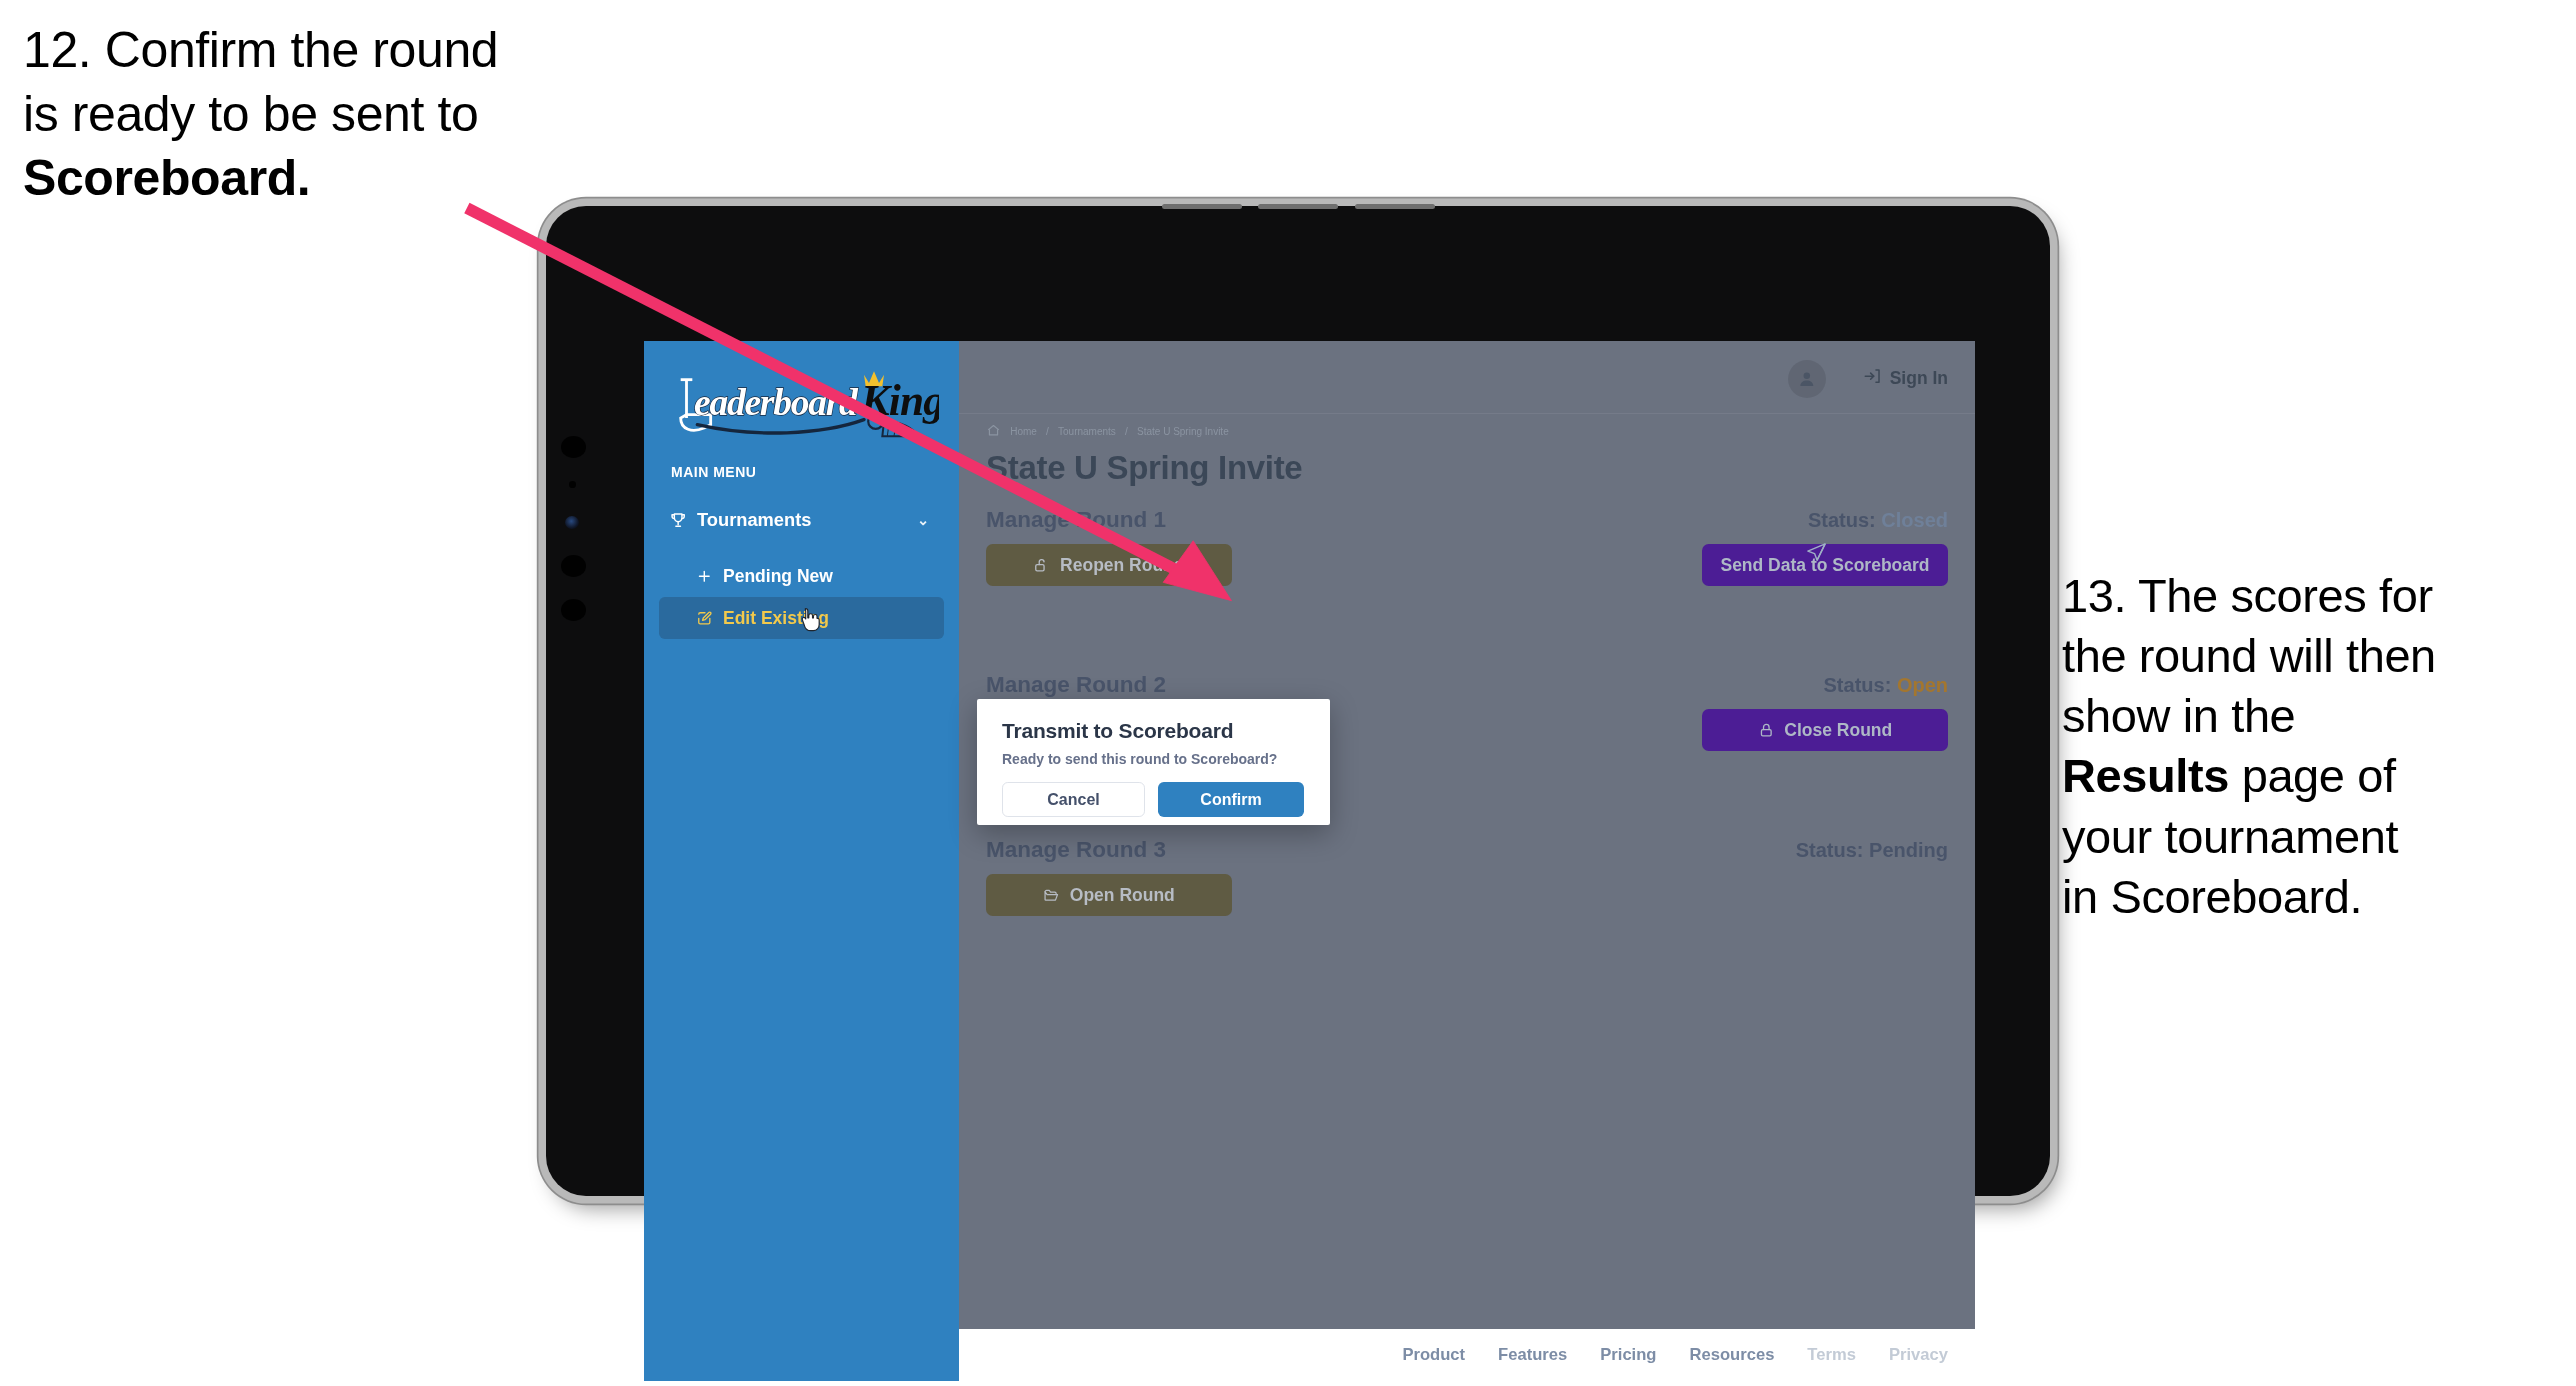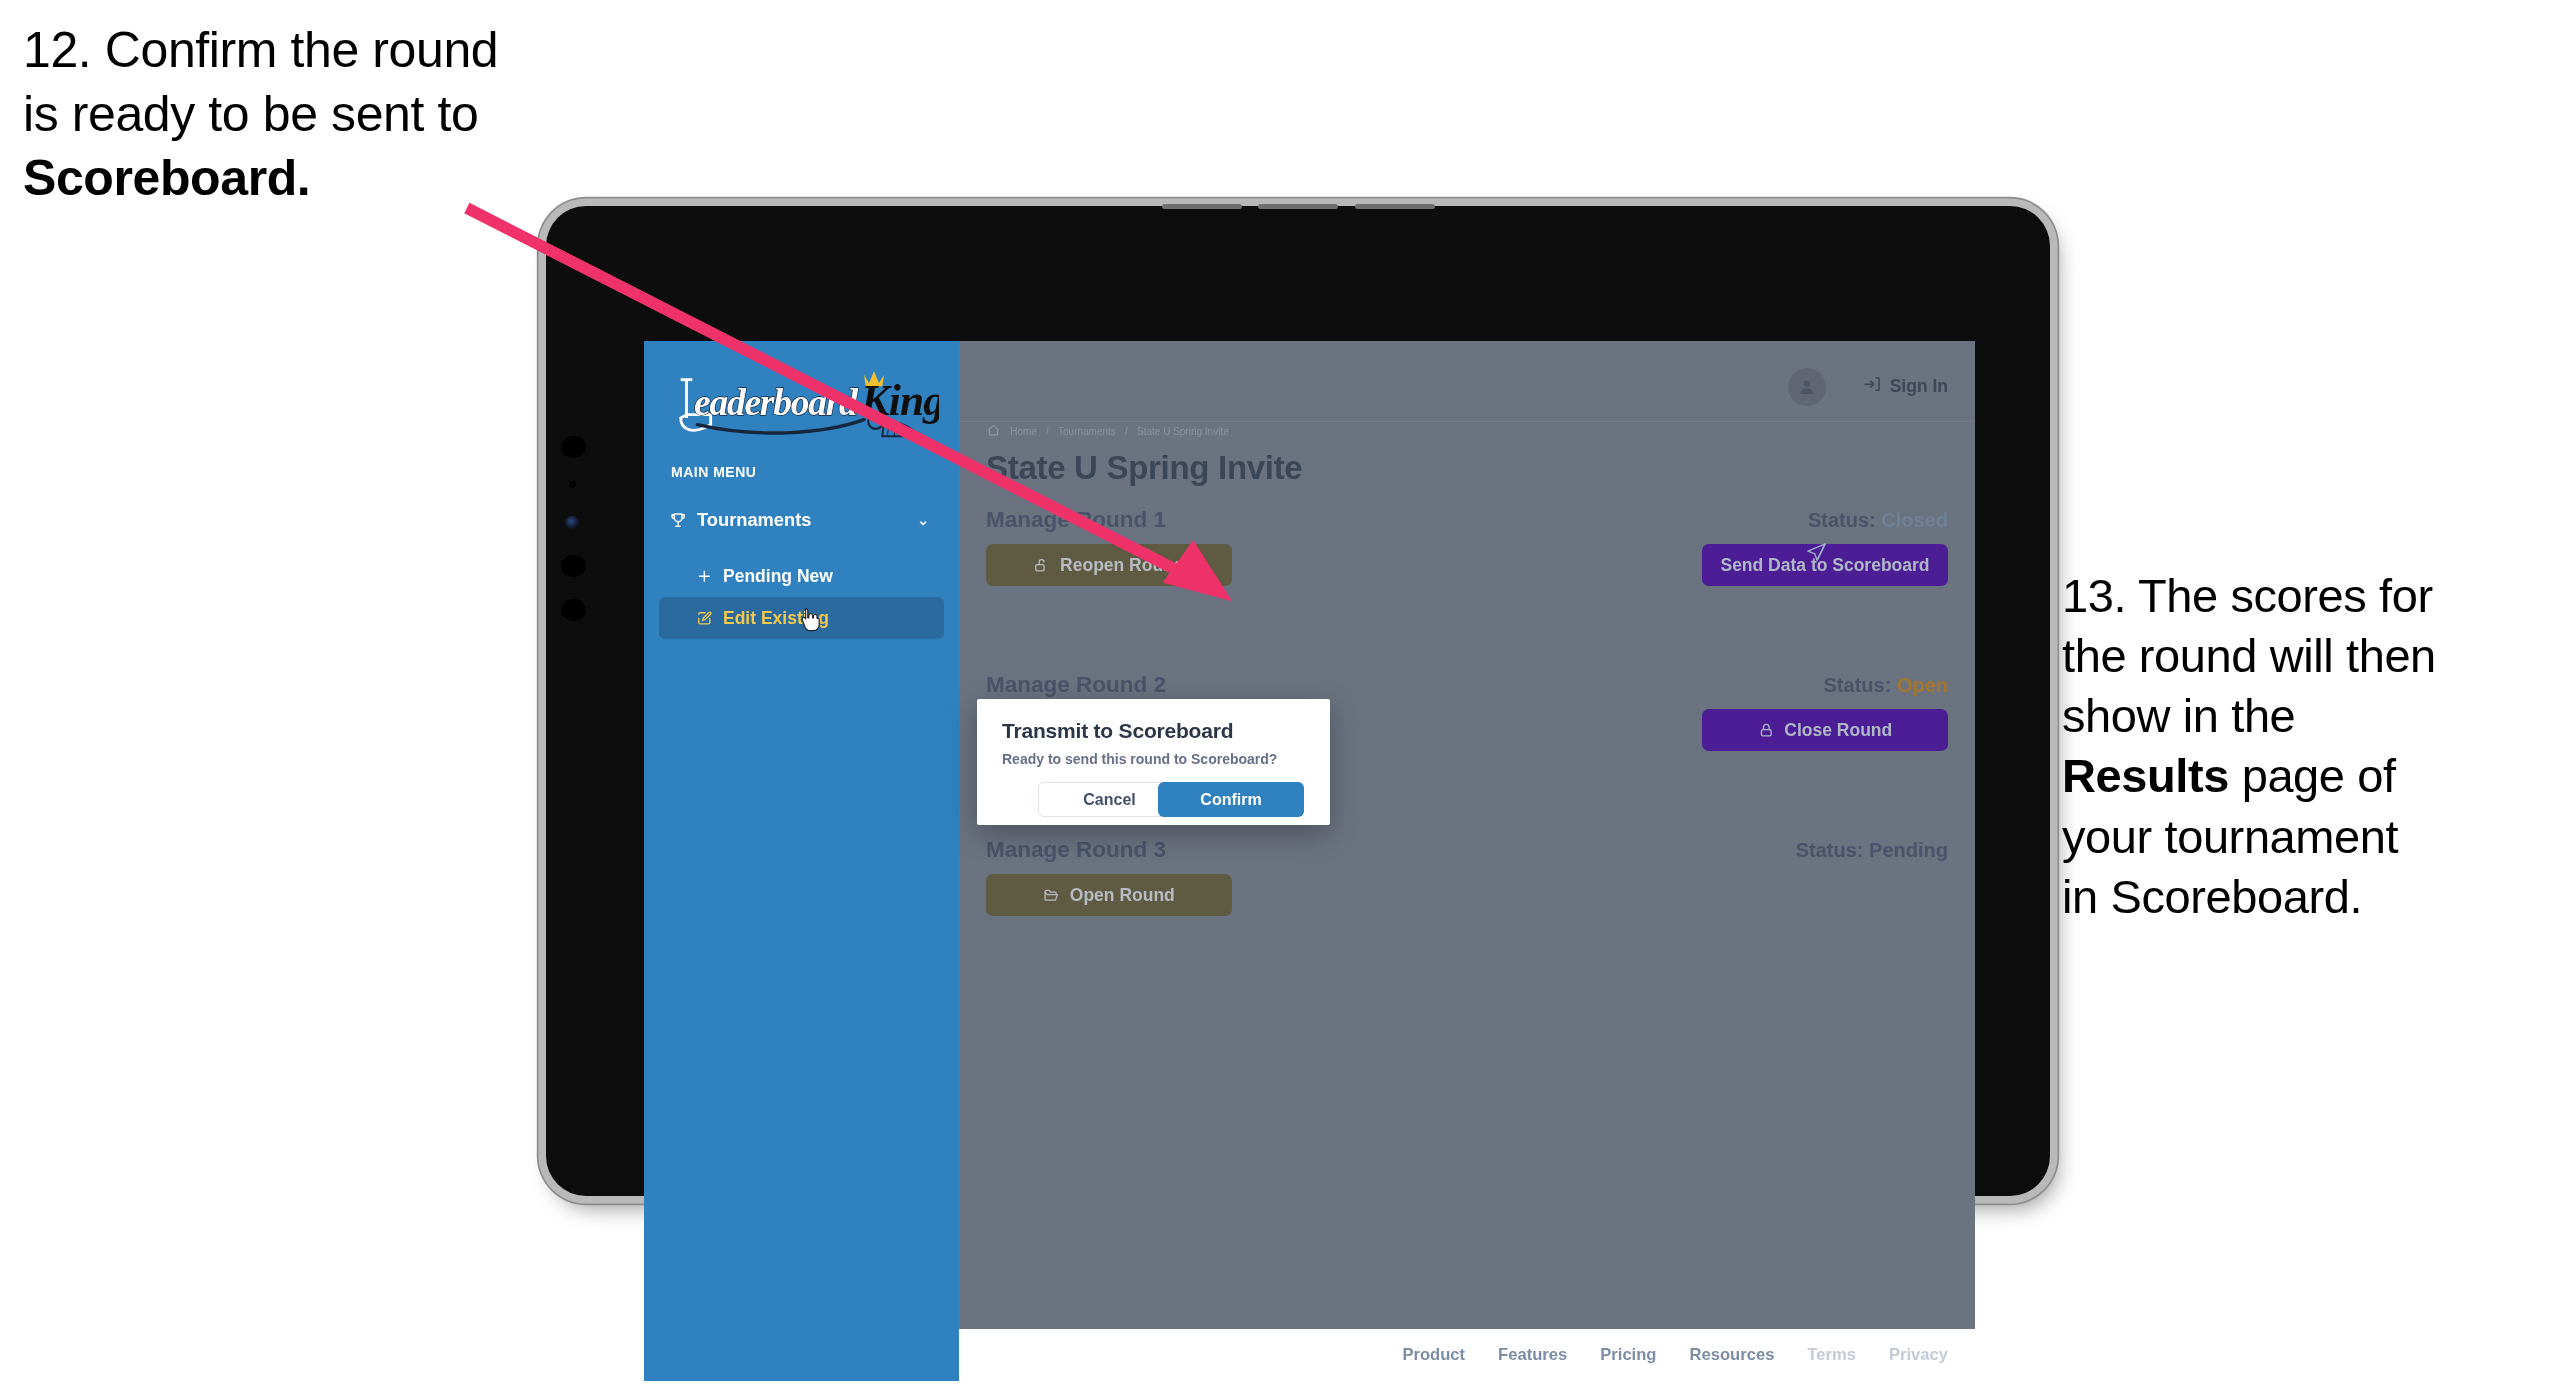--- a/index.html
+++ b/index.html
@@ -171,21 +171,21 @@
   
   #content {
     position: absolute;
     left: 315px;
     top: 0;
     width: 1017px;
     height: 1040px;
   }
   #topbar {
     position: absolute;
-    left: 0; top: 12px;
+    left: 0; top: 4px;
     width: 1017px;
     height: 68px;
     border-bottom: 0.8px solid rgba(255,255,255,0.07);
   }
   #avatar {
     position: absolute;
     right: 150px;
     top: 15px;
     width: 38px;
     height: 38px;
@@ -337,21 +337,20 @@
     font-size: 16px;
     font-weight: 600;
     box-sizing: border-box;
   }
   #modal-cancel {
     left: 25px;
     width: 143px;
     background: #ffffff;
     border: 0.8px solid #dfe3ea;
     color: #44506a;
-    margin-left: 36px;
   }
   #modal-confirm {
     left: 181px;
     width: 146px;
     background: #2f81c0;
     color: #ffffff;
     font-weight: 700;
   }
 </style>
 </head>

